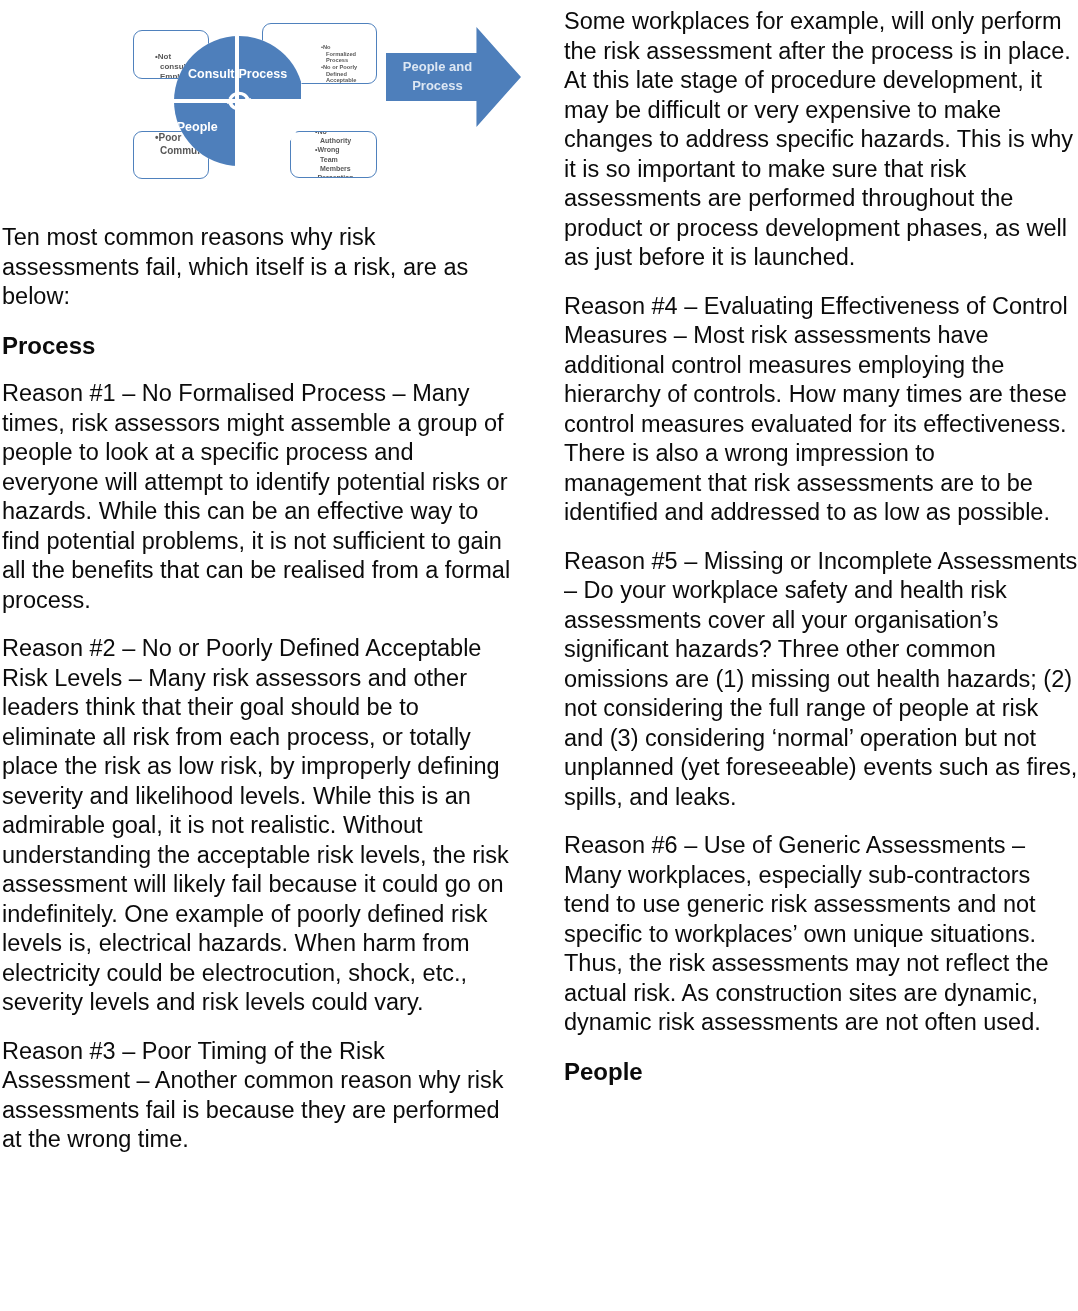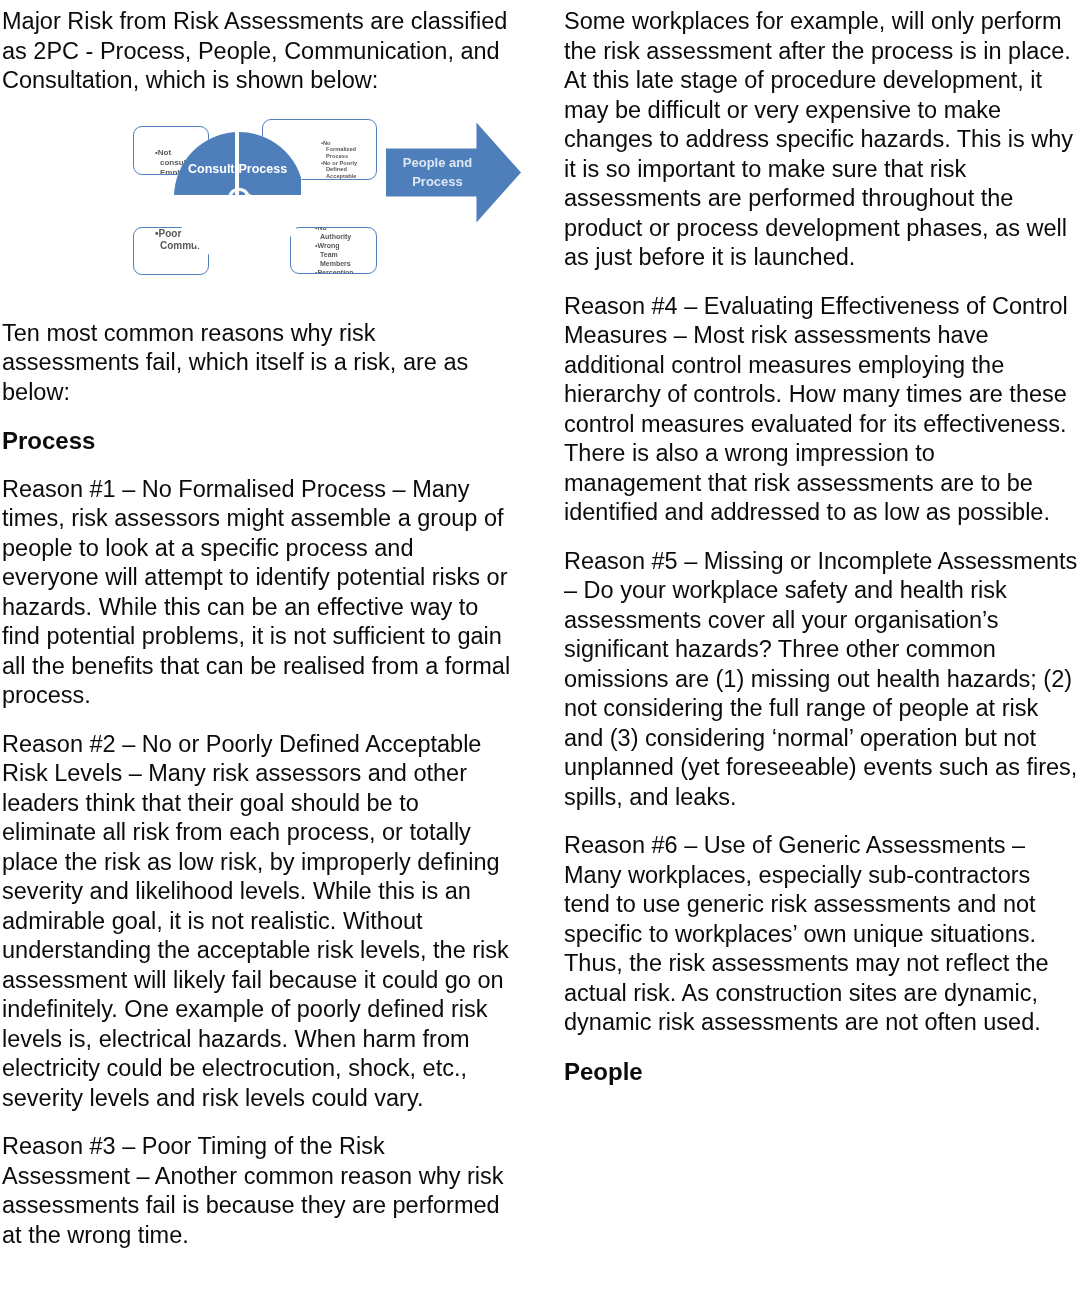--- a/index.html
+++ b/index.html
@@ -38,39 +38,38 @@
   .dbox li{padding-left:5px;text-indent:-5px;}
   .dbox li::before{content:"•";}
   .box-tl{left:131px;top:11px;width:76px;height:49px;font-size:8px;line-height:1.25;padding:5px 3px 3px 5px;}
   .box-tr{left:260px;top:4px;width:115px;height:61px;font-size:5.7px;line-height:1.17;padding:4px 2px 2px 42px;}
   .box-bl{left:131px;top:112px;width:76px;height:48px;font-size:10px;line-height:1.25;padding:4px 3px 5px 5px;display:flex;flex-direction:column;justify-content:flex-end;}
   .box-br{left:288px;top:112px;width:87px;height:47px;font-size:7px;line-height:1.3;padding:4px 2px 4px 8px;display:flex;flex-direction:column;justify-content:center;}
 
   .cycle{
     position:absolute;left:172px;top:17px;width:130px;height:130px;border-radius:50%;
     overflow:hidden;background:#fff;display:grid;z-index:2;
-    grid-template-columns:1fr 1fr 1fr 1fr;grid-template-rows:1fr 1fr;gap:4px;
+    grid-template-columns:1fr 1fr 1fr;grid-template-rows:1fr 1fr;gap:4px;
   }
   .quad{
     background:#4e7fbb;color:#fff;font-weight:bold;font-size:12.5px;
     display:flex;align-items:center;justify-content:center;box-sizing:border-box;
   }
   .q-tl{padding:14px 0 0 14px;}
   .q-tr{padding:14px 14px 0 0;}
   .q-bl{padding:0 0 14px 14px;}
   .q-br{padding:0 14px 14px 0;}
   .cycle-icon{position:absolute;left:50%;top:50%;transform:translate(-50%,-50%);z-index:3;}
 </style>
 </head>
 <body>
 
 <div class="page">
 
   <div class="col-left">
-    <p class="para">Major Risk from Risk Assessments are classified as 2PC - Process, People, Communication, and Consultation, which is shown below:</p>
 
     <div class="diagram">
 
       <div class="dbox box-tl">
         <ul>
           <li>Not consulting Employees</li>
         </ul>
       </div>
 
       <div class="dbox box-tr">

